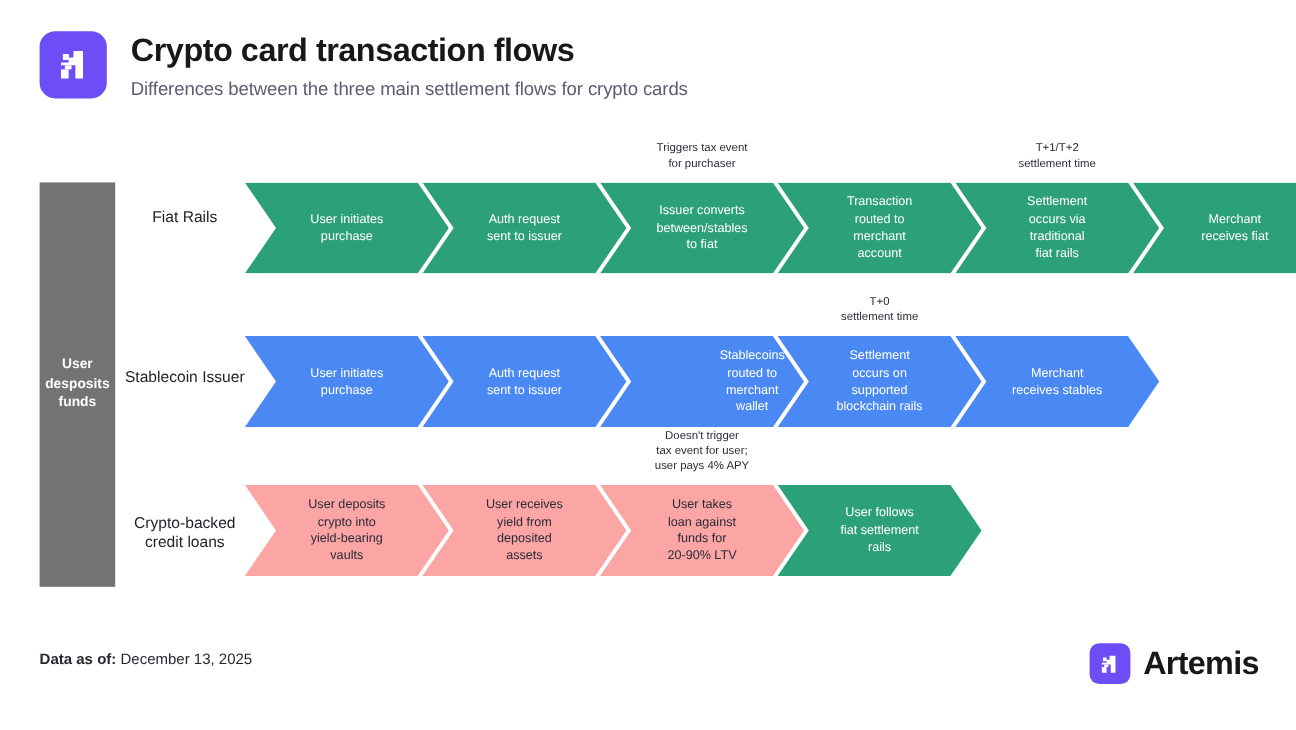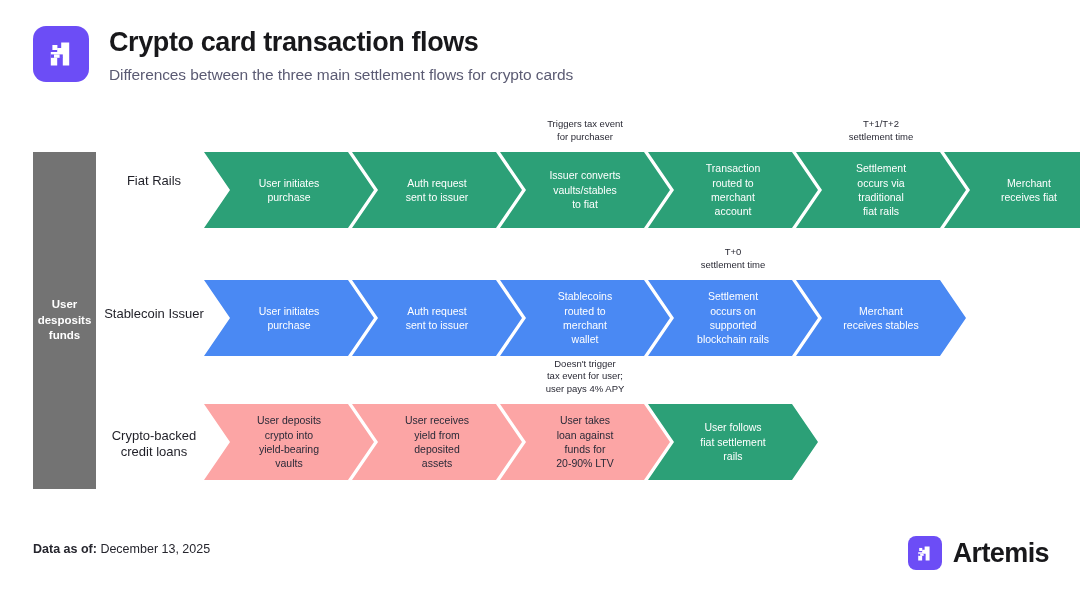--- a/index.html
+++ b/index.html
@@ -145,21 +145,21 @@
           </div>
           <div class="step" style="left: 148px; width: 170px;">
             <div class="chev chev-green" style="width: 170px; height: 76px;">
               <div class="chev-text">Auth request
 sent to issuer</div>
             </div>
           </div>
           <div class="step" style="left: 296px; width: 170px;">
             <div class="chev chev-green" style="width: 170px; height: 76px;">
               <div class="chev-text">Issuer converts
-vaults/stables
+between/stables
 to fiat</div>
             </div>
             <div class="note">Triggers tax event
 for purchaser</div>
           </div>
           <div class="step" style="left: 444px; width: 170px;">
             <div class="chev chev-green" style="width: 170px; height: 76px;">
               <div class="chev-text">Transaction
 routed to
 merchant
@@ -194,21 +194,21 @@
 purchase</div>
             </div>
           </div>
           <div class="step" style="left: 148px; width: 170px;">
             <div class="chev chev-blue" style="width: 170px; height: 76px;">
               <div class="chev-text">Auth request
 sent to issuer</div>
             </div>
           </div>
           <div class="step" style="left: 296px; width: 170px;">
-            <div class="chev chev-blue" style="width: 170px; height: 76px;">
+            <div class="chev chev-blue" style="width: 170px; height: 76px; justify-content: flex-end;">
               <div class="chev-text">Stablecoins
 routed to
 merchant
 wallet</div>
             </div>
           </div>
           <div class="step" style="left: 444px; width: 170px;">
             <div class="chev chev-blue" style="width: 170px; height: 76px;">
               <div class="chev-text">Settlement
 occurs on

